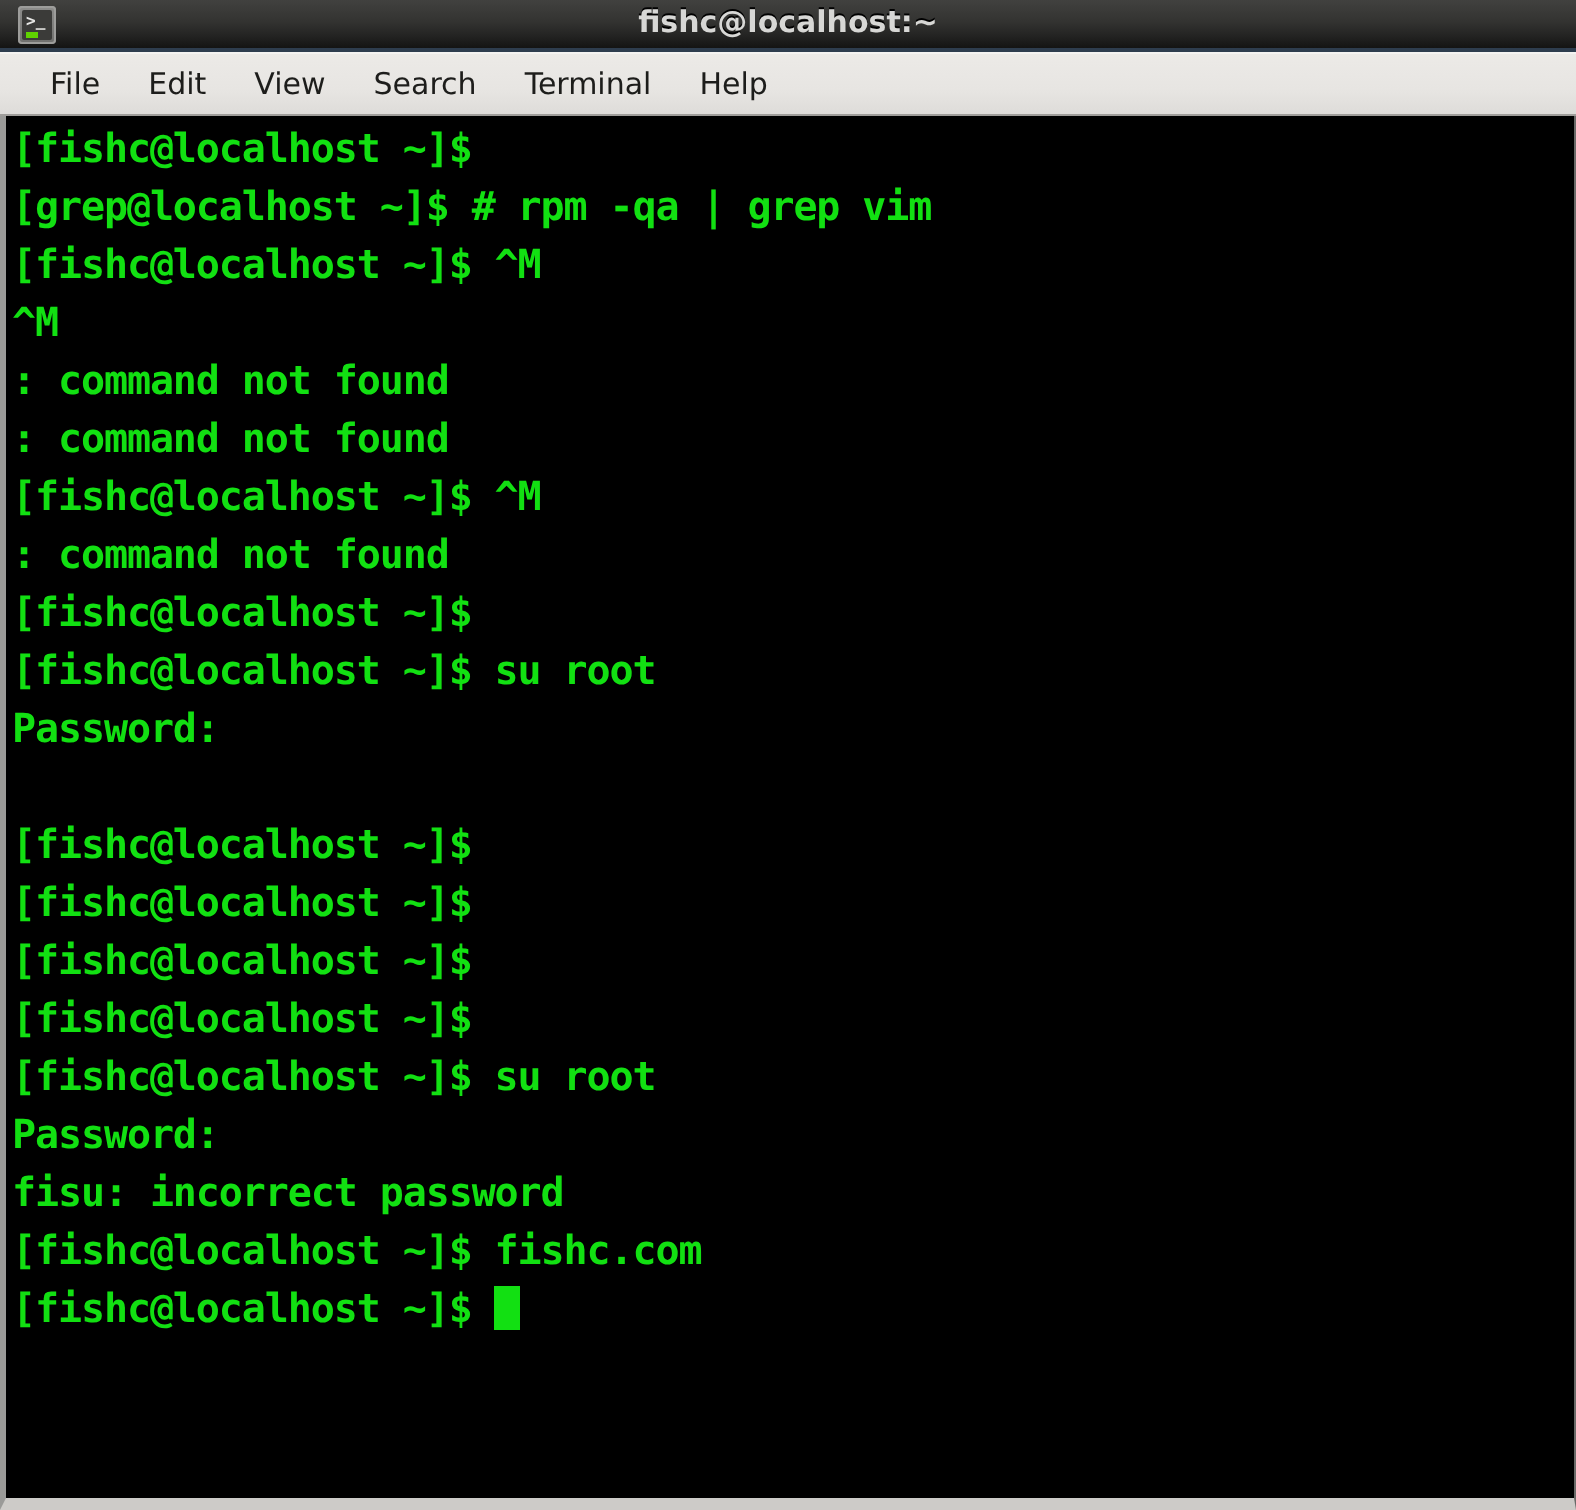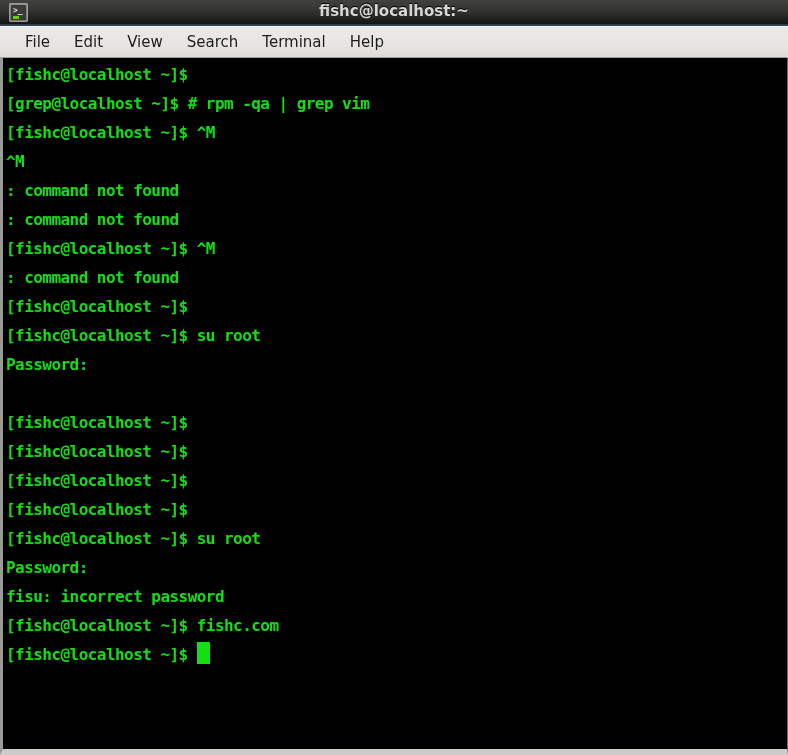--- a/index.html
+++ b/index.html
@@ -117,21 +117,21 @@
   }
   .terminal {
     flex: 1 1 auto;
     background: #000000;
     padding: 2px 0 0 3px;
     box-sizing: border-box;
     overflow: hidden;
   }
   .line {
     font-family: "DejaVu Sans Mono", monospace;
-    font-size: 16px;
+    font-size: 20px;
     line-height: 29px;
     height: 29px;
     color: #12e012;
     white-space: pre;
     letter-spacing: -0.55px;
     font-weight: bold;
   }
   .cursor {
     display: inline-block;
     width: 13px;

